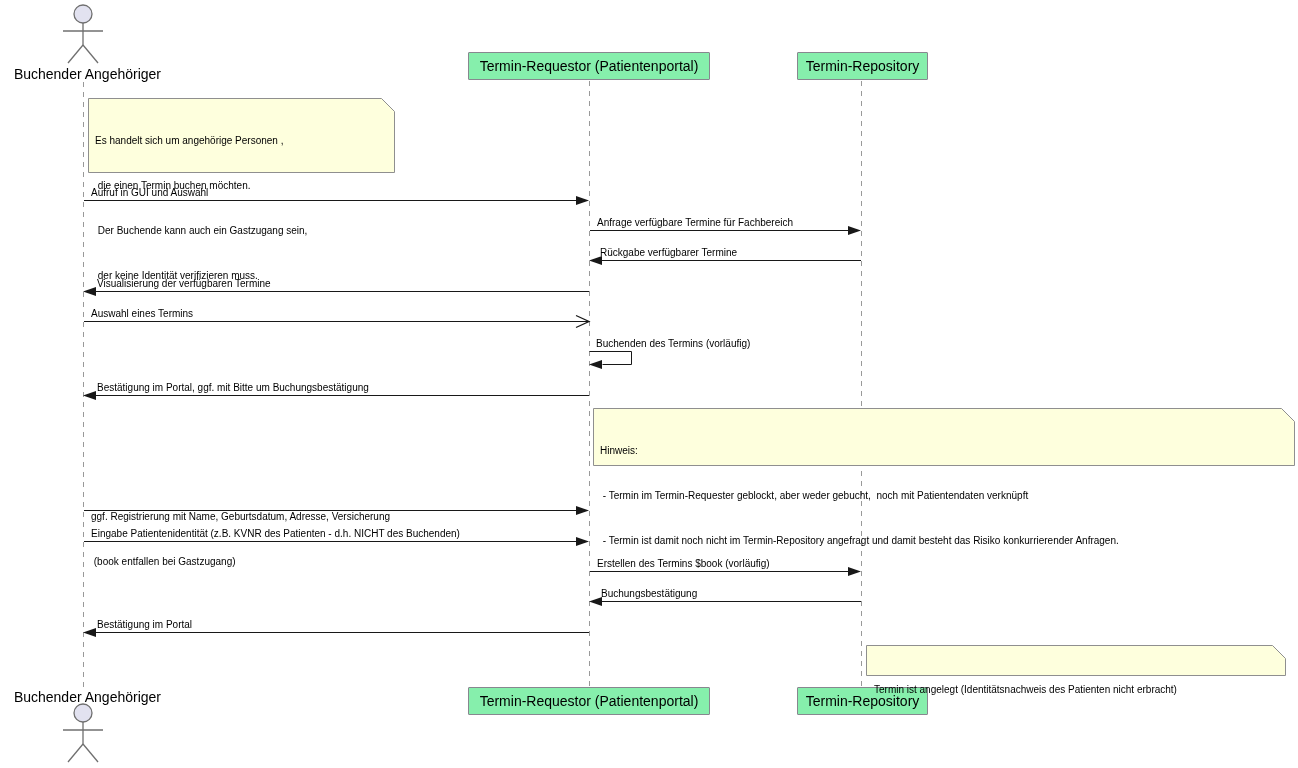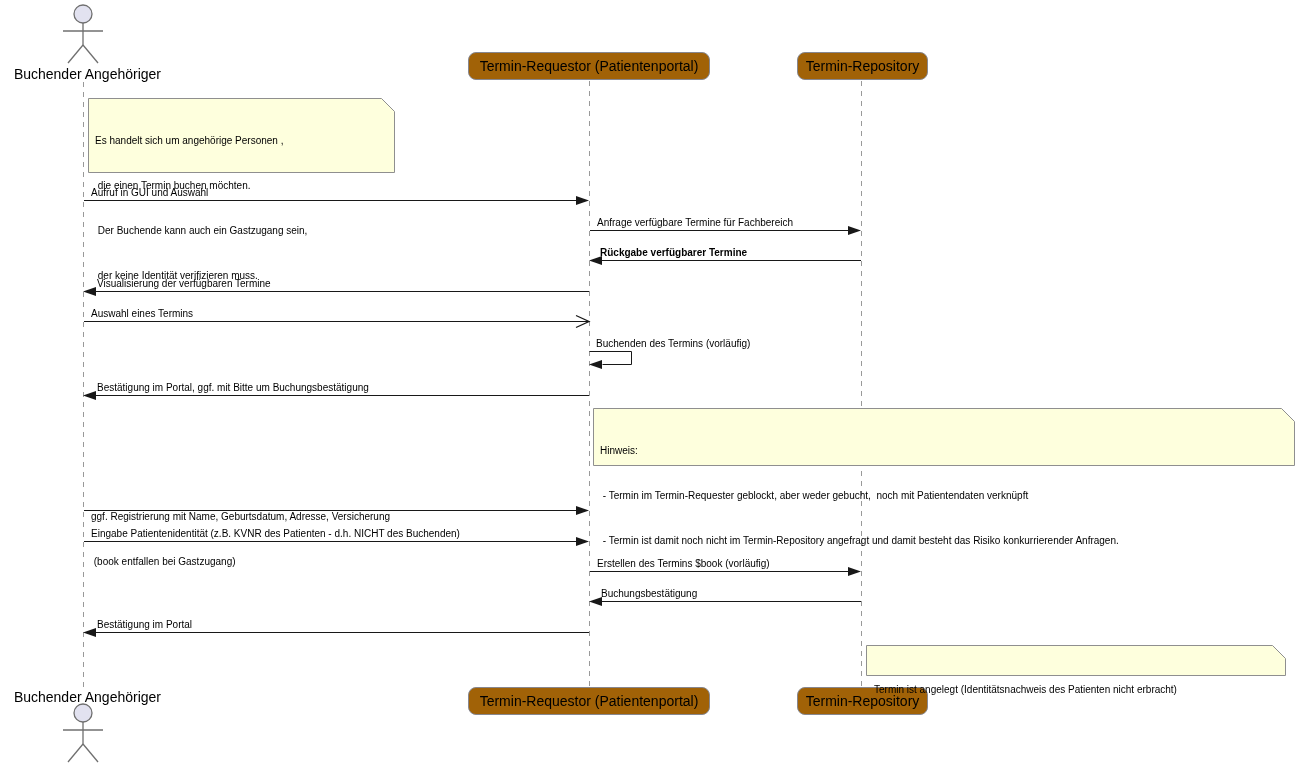--- a/index.html
+++ b/index.html
@@ -4,21 +4,21 @@
 <style>
   html,body { margin:0; padding:0; background:#ffffff; }
   #canvas {
     position:relative; width:1298px; height:768px; background:#ffffff;
     font-family:"Liberation Sans","DejaVu Sans",sans-serif; color:#000;
     overflow:hidden;
   }
   #overlay { position:absolute; left:0; top:0; z-index:1; }
   .pbox {
     position:absolute; z-index:2; box-sizing:border-box;
-    background:#a16207; border:1.5px solid #87878F; border-radius:8px;
+    background:#86efac; border:1.5px solid #87878F; border-radius:1px;
     display:flex; align-items:center; justify-content:center;
     font-size:14px; white-space:nowrap;
   }
   .actor-label {
     position:absolute; z-index:2; font-size:14px; white-space:nowrap;
     text-align:right;
   }
   .msg {
     position:absolute; z-index:2; font-size:10px; line-height:15px;
     white-space:pre;
@@ -119,21 +119,21 @@
     <div>Termin ist angelegt (Identitätsnachweis des Patienten nicht erbracht)</div>
   </div>
   <div class="note-text" style="left:600px; top:413px;">
     <div>Hinweis:</div>
     <div> - Termin im Termin-Requester geblockt, aber weder gebucht,  noch mit Patientendaten verknüpft</div>
     <div> - Termin ist damit noch nicht im Termin-Repository angefragt und damit besteht das Risiko konkurrierender Anfragen.</div>
   </div>
 
   <div class="msg" style="left:91px;  top:185px;">Aufruf in GUI und Auswahl</div>
   <div class="msg" style="left:597px; top:215px;">Anfrage verfügbare Termine für Fachbereich</div>
-  <div class="msg" style="left:600px; top:245px;font-weight:bold;">Rückgabe verfügbarer Termine</div>
+  <div class="msg" style="left:600px; top:245px;">Rückgabe verfügbarer Termine</div>
   <div class="msg" style="left:97px;  top:276px;">Visualisierung der verfügbaren Termine</div>
   <div class="msg" style="left:91px;  top:306px;">Auswahl eines Termins</div>
   <div class="msg" style="left:596px; top:336px;">Buchenden des Termins (vorläufig)</div>
   <div class="msg" style="left:97px;  top:380px;">Bestätigung im Portal, ggf. mit Bitte um Buchungsbestätigung</div>
   <div class="msg" style="left:91px;  top:479px;">
     <div>ggf. Registrierung mit Name, Geburtsdatum, Adresse, Versicherung</div>
     <div> (book entfallen bei Gastzugang)</div>
   </div>
   <div class="msg" style="left:91px;  top:526px;">Eingabe Patientenidentität (z.B. KVNR des Patienten - d.h. NICHT des Buchenden)</div>
   <div class="msg" style="left:597px; top:556px;">Erstellen des Termins $book (vorläufig)</div>

